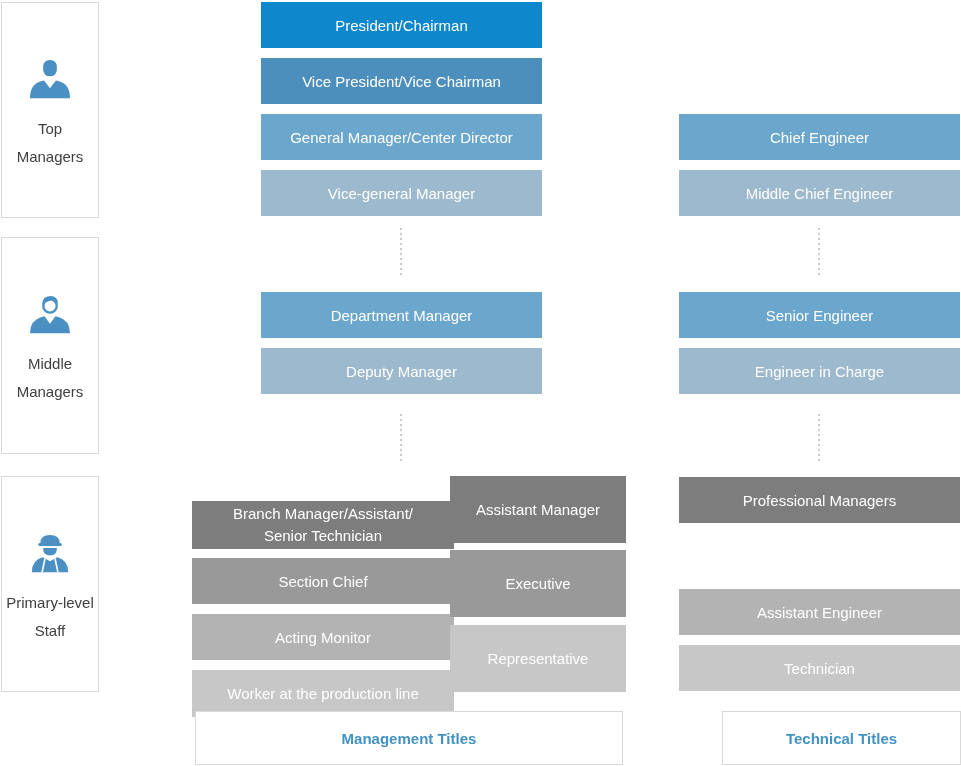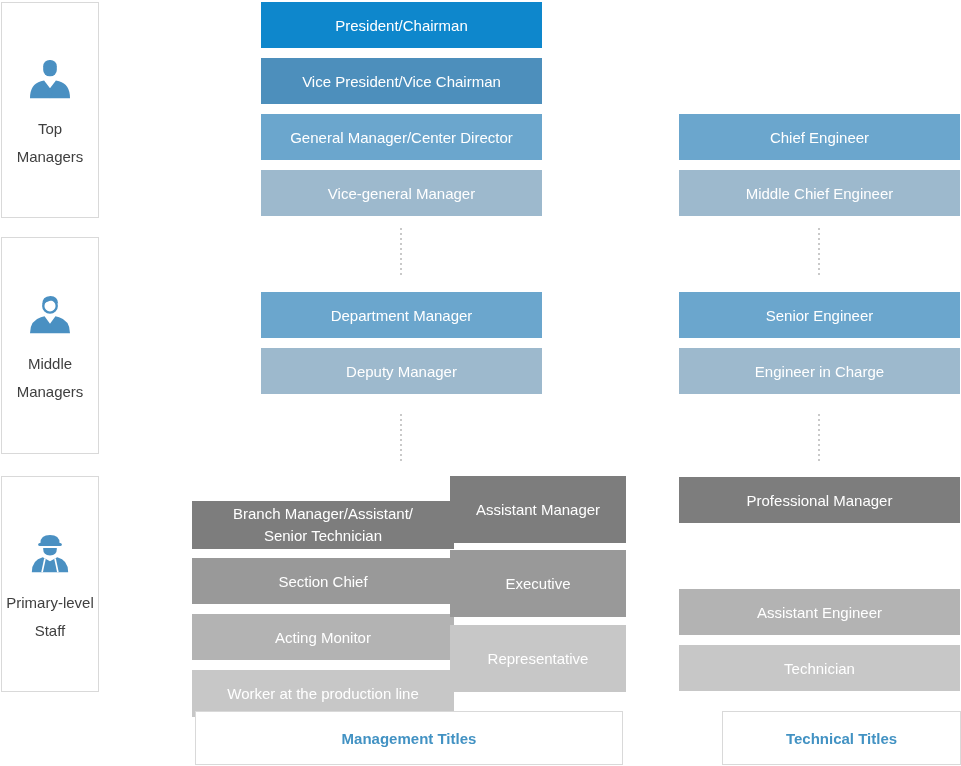--- a/index.html
+++ b/index.html
@@ -160,20 +160,20 @@
   <div class="box col-tech blue3" style="top:114px; height:46px;">Chief Engineer</div>
   <div class="box col-tech blue4" style="top:170px; height:46px;">Middle Chief Engineer</div>
 
   <div class="connector" style="left:818px; top:228px; height:48px;"></div>
 
   <div class="box col-tech blue3" style="top:292px; height:46px;">Senior Engineer</div>
   <div class="box col-tech blue4" style="top:348px; height:46px;">Engineer in Charge</div>
 
   <div class="connector" style="left:818px; top:414px; height:48px;"></div>
 
-  <div class="box col-tech g1" style="top:477px; height:46px;">Professional Manager</div>
+  <div class="box col-tech g1" style="top:477px; height:46px;">Professional Managers</div>
   <div class="box col-tech g3" style="top:589px; height:46px;">Assistant Engineer</div>
   <div class="box col-tech g4" style="top:645px; height:46px;">Technician</div>
 
   <div class="footer-box" style="left:195px; width:428px;">Management Titles</div>
   <div class="footer-box" style="left:722px; width:239px;">Technical Titles</div>
 
 </div>
 
 </body></html>

